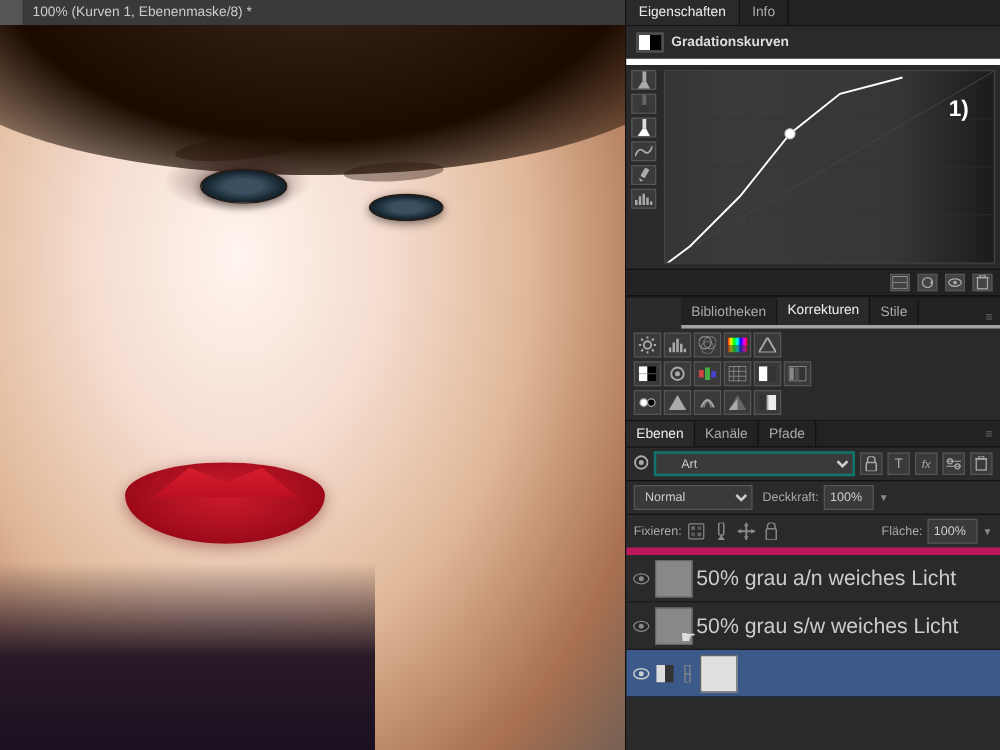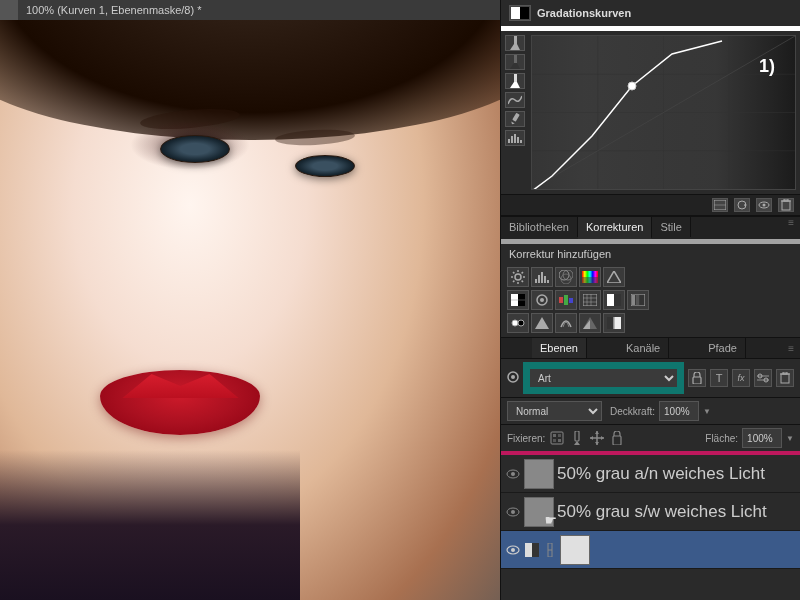--- a/index.html
+++ b/index.html
@@ -241,22 +241,23 @@
       font-size: 9px;
       color: #aaa;
       display: flex; align-items: center; justify-content: center;
       cursor: pointer;
     }
 
     
     #adj-tabs {
       display: flex;
       background: #222;
-      border-bottom: 5px solid #a3a3a3;
-      align-items: flex-start;
+      border-bottom: 3px solid #a3a3a3;
+      align-items: flex-end;
+      margin-left: 44px;
     }
     .adj-tab {
       padding: 4px 8px;
       font-size: 11px;
       color: #aaa;
       cursor: pointer;
       border-right: 1px solid #111;
     }
     .adj-tab.active {
       background: #2a2a2a;
@@ -319,46 +320,45 @@
       background: #222;
       border-bottom: 1px solid #111;
       align-items: center;
     }
     .layer-tab {
       padding: 4px 8px;
       font-size: 11px;
       color: #aaa;
       cursor: pointer;
       border-right: 1px solid #111;
-      margin-left: 31px;
     }
     .layer-tab.active {
       background: #2a2a2a;
       color: #eee;
     }
     .layer-panel-arrow {
       margin-left: auto;
       color: #666;
       padding: 0 6px;
       font-size: 10px;
     }
     #layers-controls {
       padding: 3px 6px;
       display: flex;
       align-items: center;
       gap: 4px;
       border-bottom: 1px solid #111;
     }
     .layer-ctrl-select {
       background: #3a3a3a;
-      border: 7px solid #0f766e;
+      border: 2px solid #0f766e;
       color: #ccc;
       font-size: 10px;
-      height: 32px;
-      padding: 0 4px;
+      height: 20px;
+      padding: 0 16px;
       flex: 1;
     }
     .layer-ctrl-icon {
       width: 18px; height: 18px;
       background: #3a3a3a;
       border: 1px solid #555;
       display: flex; align-items: center; justify-content: center;
       font-size: 10px;
       color: #aaa;
       cursor: pointer;
@@ -395,21 +395,21 @@
     }
     .opacity-arrow {
       color: #888;
       font-size: 8px;
     }
     #lock-row {
       padding: 3px 6px;
       display: flex;
       align-items: center;
       gap: 4px;
-      border-bottom: 4px solid #be185d;
+      border-bottom: 6px solid #be185d;
     }
     .lock-label {
       color: #aaa;
       font-size: 10px;
     }
     .lock-icon {
       width: 16px; height: 16px;
       display: flex; align-items: center; justify-content: center;
       font-size: 11px;
       color: #aaa;
@@ -515,20 +515,24 @@
     <div class="lips"></div>
     <div class="lips-upper"></div>
     <div class="clothing"></div>
   </div>
 </div>
 
 <div id="right-panel">
 
   <div id="properties-panel">
 
+    <div id="properties-tabs">
+      <div class="prop-tab active">Eigenschaften</div>
+      <div class="prop-tab">Info</div>
+    </div>
 
     <div id="curves-header">
       <div class="curves-icon-box">
         <svg width="18" height="12" viewBox="0 0 18 12">
           <rect x="0" y="0" width="9" height="12" fill="#fff"></rect>
           <rect x="9" y="0" width="9" height="12" fill="#000"></rect>
         </svg>
       </div>
       <span style="font-size:11px;color:#ddd;">Gradationskurven</span>
     </div>
@@ -628,21 +632,20 @@
   </div>
 
   <div id="adj-tabs">
     <div class="adj-tab">Bibliotheken</div>
     <div class="adj-tab active">Korrekturen</div>
     <div class="adj-tab">Stile</div>
     <div class="adj-panel-arrow">≡</div>
   </div>
 
   <div id="korrektur-section">
-    <div id="korrektur-title">Korrektur hinzufügen</div>
     <div id="korrektur-icons-row1">
 
       <div class="k-icon">
         <svg width="14" height="14" viewBox="0 0 14 14">
             <circle cx="7" cy="7" r="3" fill="none" stroke="#aaa" stroke-width="1.5"></circle>
             <line x1="7" y1="0" x2="7" y2="2" stroke="#aaa" stroke-width="1.5"></line>
             <line x1="7" y1="12" x2="7" y2="14" stroke="#aaa" stroke-width="1.5"></line>
             <line x1="0" y1="7" x2="2" y2="7" stroke="#aaa" stroke-width="1.5"></line>
             <line x1="12" y1="7" x2="14" y2="7" stroke="#aaa" stroke-width="1.5"></line>
             <line x1="2" y1="2" x2="3.4" y2="3.4" stroke="#aaa" stroke-width="1.5"></line>

